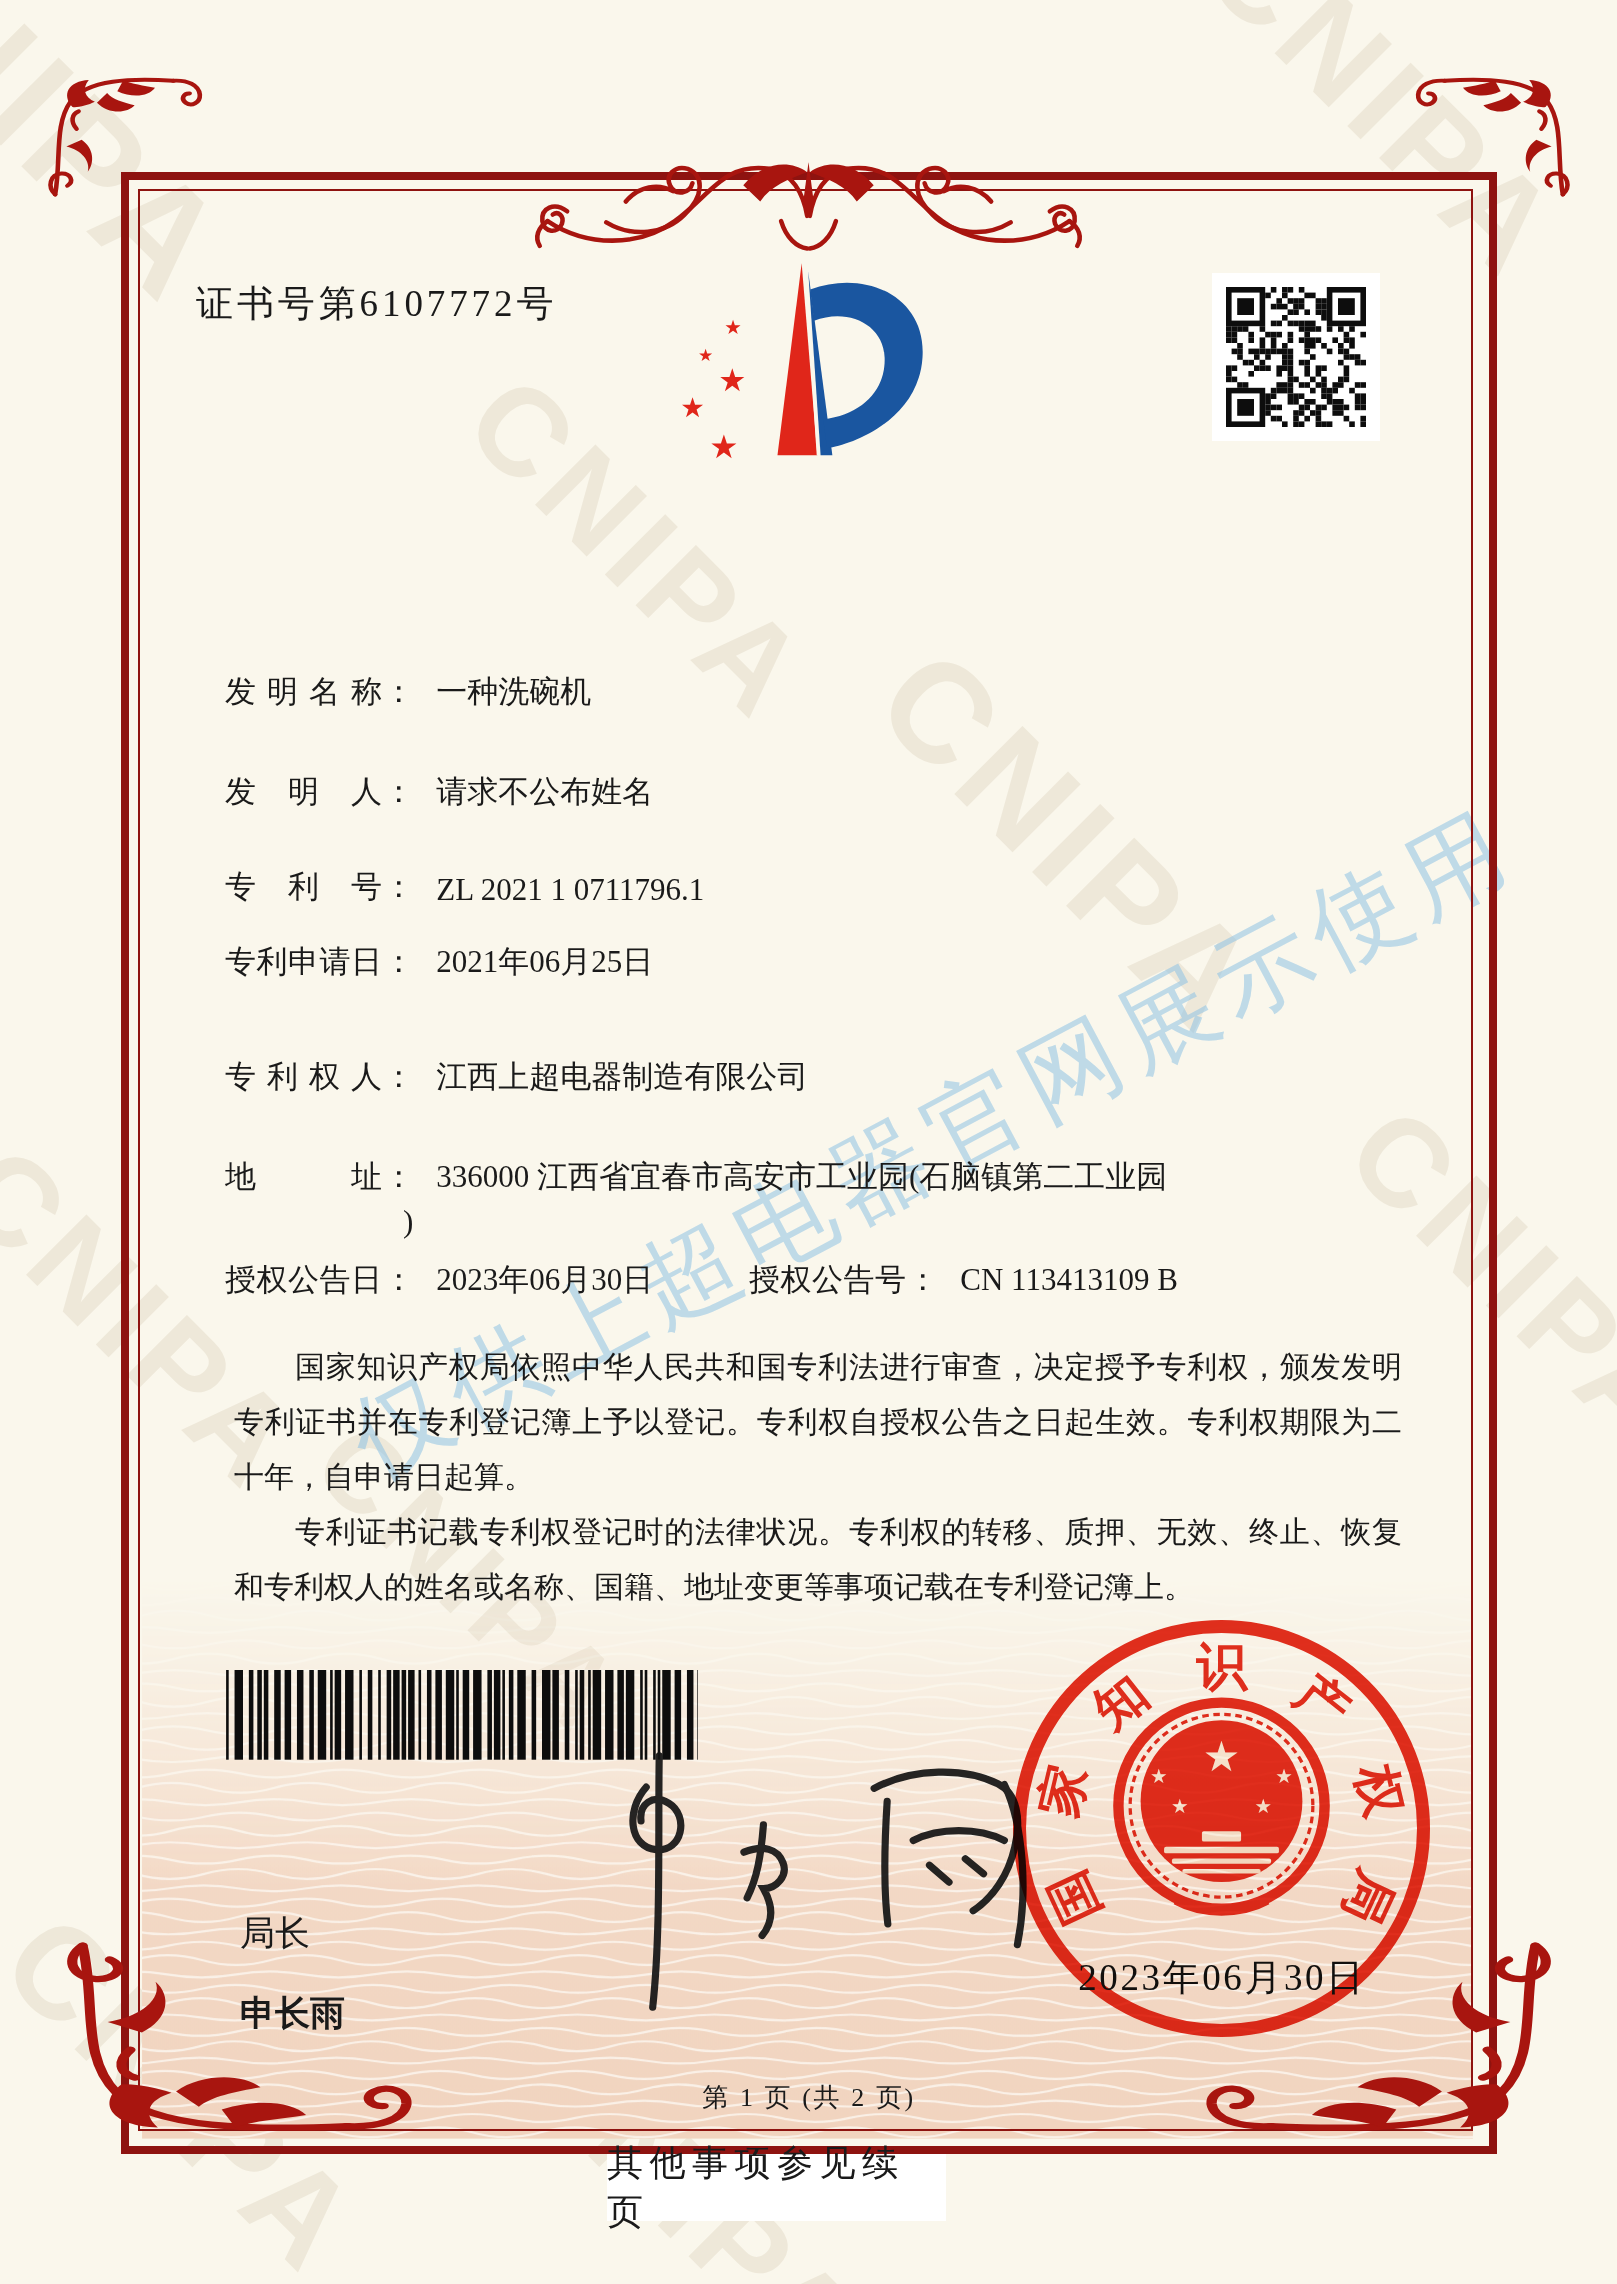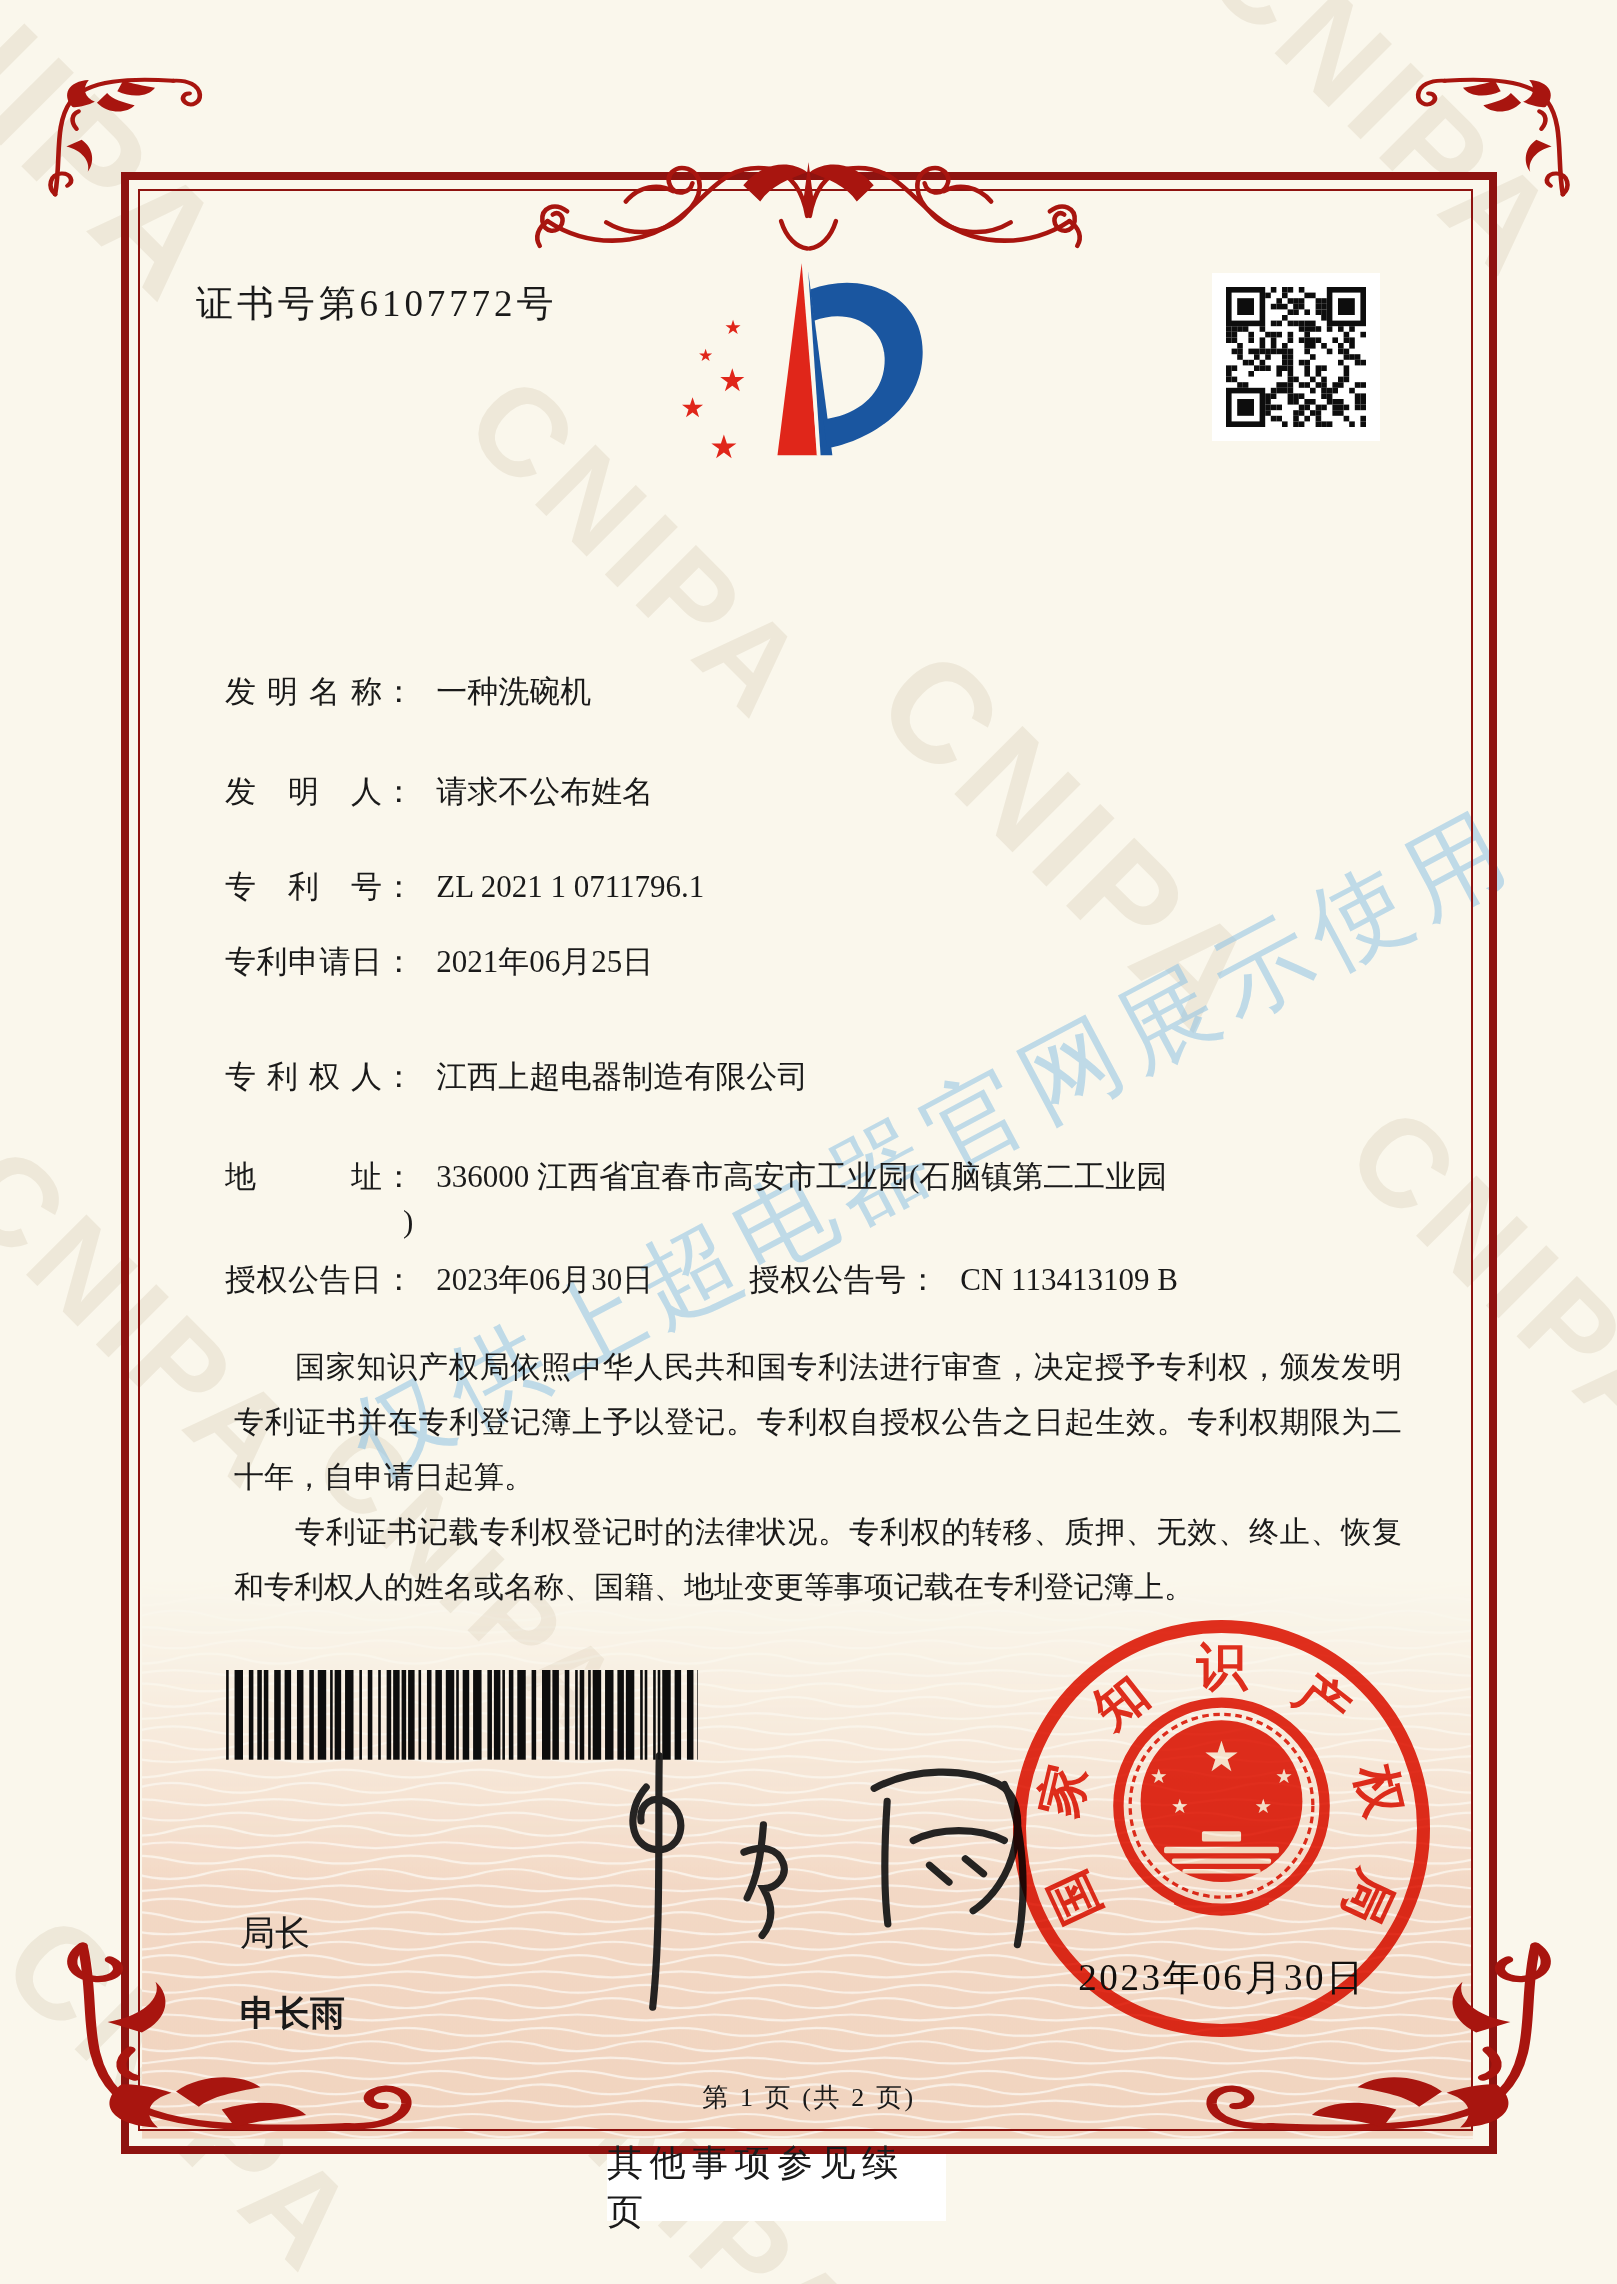--- a/index.html
+++ b/index.html
@@ -15,21 +15,21 @@
            font-family:"Liberation Serif","DejaVu Serif",serif;}
   
   .frame-outer{left:121px;top:172px;width:1360px;height:1966px;border:8.5px solid #8e1310;z-index:4;}
   .frame-inner{left:138px;top:189px;width:1331px;height:1938px;border:2.6px solid #8e1310;z-index:4;}
   
   #waves{left:142px;top:1579px;z-index:2;}
   
   #cert-no{left:196px;top:279px;font-size:37px;letter-spacing:3.9px;z-index:5;}
   #title{left:0;top:484px;width:1618px;text-align:center;font-size:69px;font-weight:700;
          letter-spacing:27px;padding-left:27px;box-sizing:border-box;z-index:5;}
-  .row{position:absolute;left:225px;font-size:31px;z-index:5;display:flex;align-items:center;}
+  .row{position:absolute;left:225px;font-size:31px;z-index:5;display:flex;align-items:flex-end;}
   .flabel{display:inline-block;width:157px;text-align:justify;text-align-last:justify;}
   .fcolon{margin-left:1.3px;}
   .fvalue{margin-left:22px;white-space:nowrap;}
   .row2{position:absolute;left:749px;font-size:31px;z-index:5;display:flex;align-items:baseline;}
   #addr-cont{left:403px;top:1204px;font-size:31px;z-index:5;}
   .para{position:absolute;left:234px;width:1168px;font-size:30px;line-height:55px;
         text-indent:61px;text-align:justify;z-index:5;}
   #barcode{left:225px;top:1670px;z-index:5;}
   #signer-role{left:240px;top:1910px;font-size:35px;font-family:"Liberation Sans","DejaVu Sans",sans-serif;
                font-weight:500;z-index:5;}

